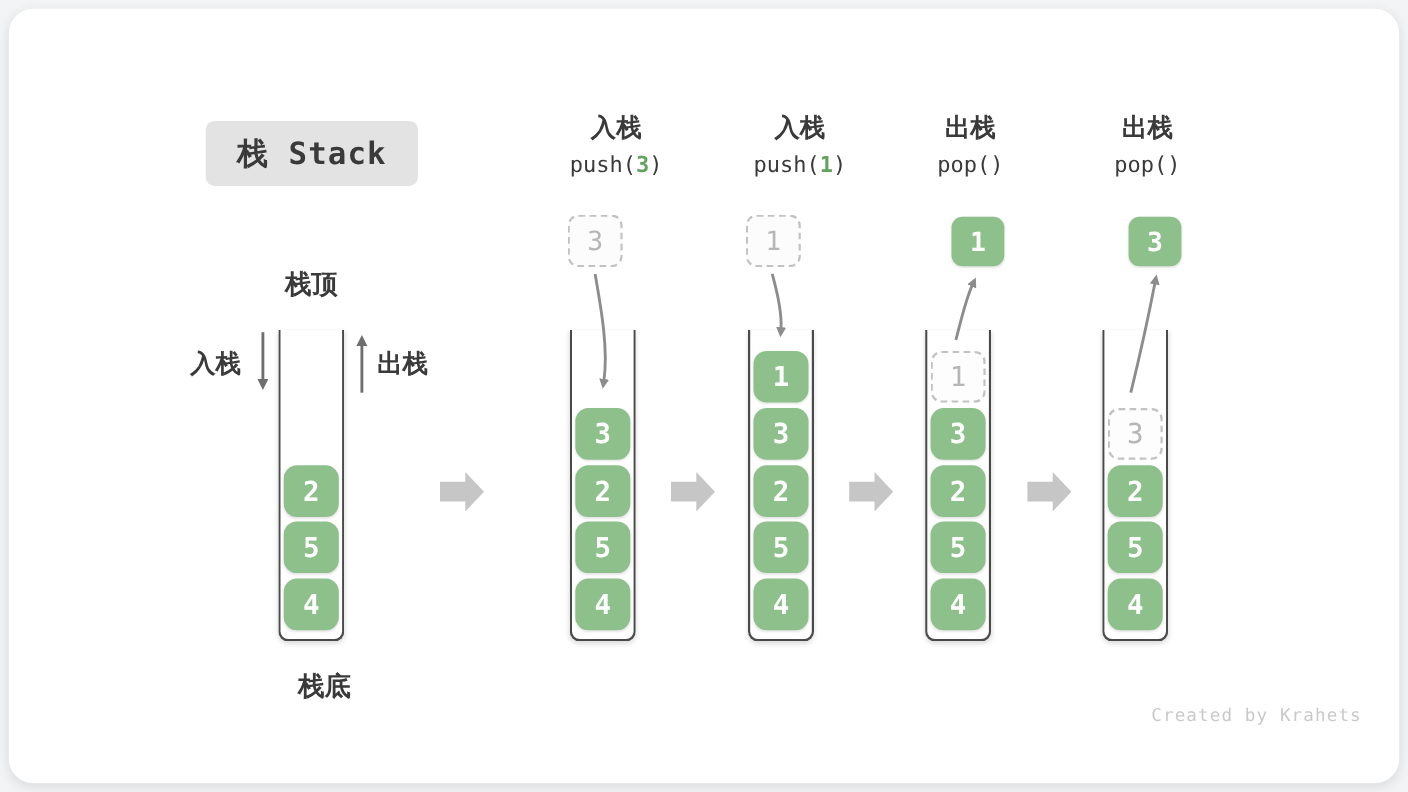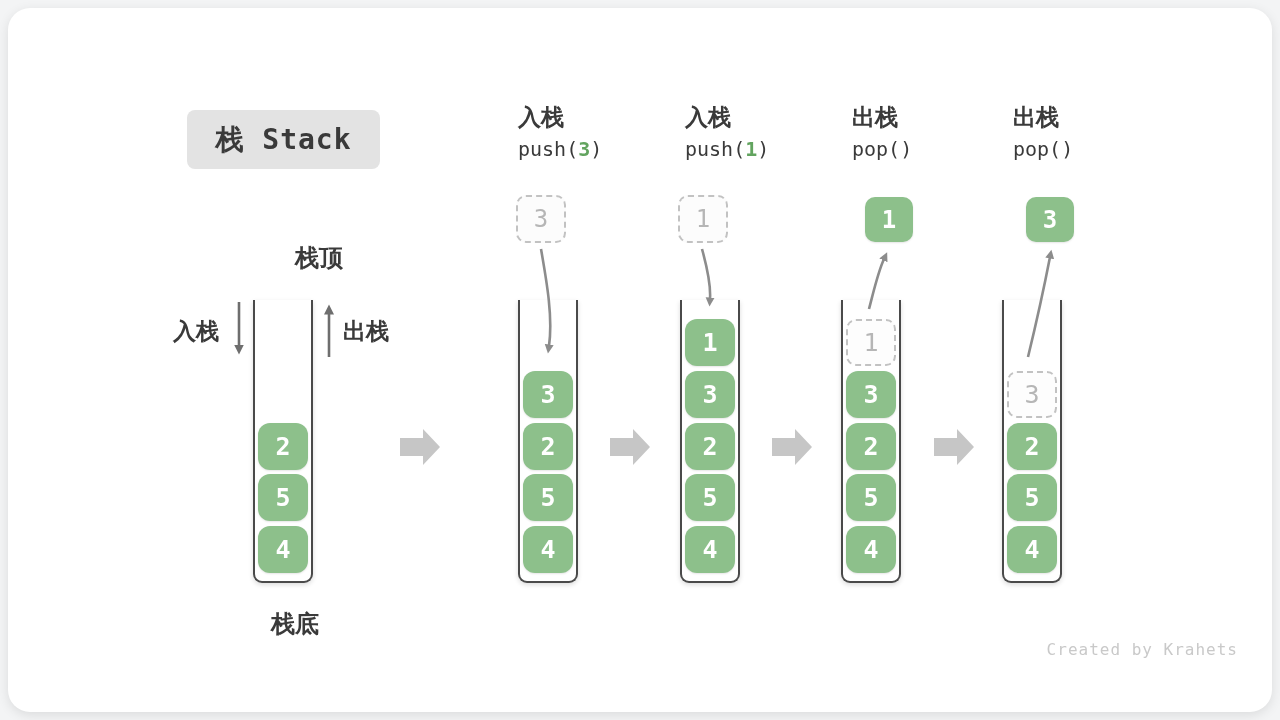--- a/index.html
+++ b/index.html
@@ -6,21 +6,21 @@
   body{
     width:1280px;height:720px;position:relative;overflow:hidden;
     background:#f3f4f5;
     font-family:"DejaVu Sans",sans-serif;
   }
   .card{
     position:absolute;left:8px;top:8px;right:8px;bottom:8px;
     background:#ffffff;border-radius:22px;
     box-shadow:0 3px 12px rgba(0,0,0,0.10);
   }
-  .canvas{position:absolute;left:0;top:0;width:1280px;height:535px;}
+  .canvas{position:absolute;left:0;top:0;width:1280px;height:535px;text-align:center;}
   #overlay{position:absolute;left:0;top:0;width:1280px;height:720px;pointer-events:none;z-index:5;}
 
   .title-box{
     position:absolute;left:187px;top:110px;width:193px;height:59px;
     background:var(--title-bg,#e3e3e3);border-radius:8px;
     display:flex;align-items:center;justify-content:center;
     font-family:"DejaVu Sans Mono",monospace;
     font-size:28px;font-weight:700;color:var(--ink,#3a3a3a);letter-spacing:1px;
     z-index:2;
   }
@@ -115,21 +115,21 @@
     <g id="block-arrows">
         <polygon points="400,438 423,438 423,429 440,447 423,465 423,456 400,456" class="block-arrow"></polygon>
         <polygon points="610,438 633,438 633,429 650,447 633,465 633,456 610,456" class="block-arrow"></polygon>
         <polygon points="772,438 795,438 795,429 812,447 795,465 795,456 772,456" class="block-arrow"></polygon>
         <polygon points="934,438 957,438 957,429 974,447 957,465 957,456 934,456" class="block-arrow"></polygon>
       </g>
   </svg>
 
   <div class="title-box">栈 Stack</div>
 
-  <div class="cjk-label" style="left:259px;top:245px;margin-left:36px;">栈顶</div>
+  <div class="cjk-label" style="left:259px;top:245px;">栈顶</div>
   <div class="cjk-label" style="left:259px;top:611px;margin-left:12px;">栈底</div>
   <div class="cjk-label" style="left:173px;top:318px;font-size:23px;">入栈</div>
   <div class="cjk-label" style="left:343px;top:318px;font-size:23px;">出栈</div>
 
   <div id="figure">
       <div class="stack-container" style="left: 253px; top: 300px; height: 283px;"></div>
       <div class="cell" style="left: 258px; top: 422.6px;">2</div>
       <div class="cell" style="left: 258px; top: 474.3px;">5</div>
       <div class="cell" style="left: 258px; top: 526px;">4</div>
       <div class="stack-container" style="left: 518px; top: 300px; height: 283px;"></div>

